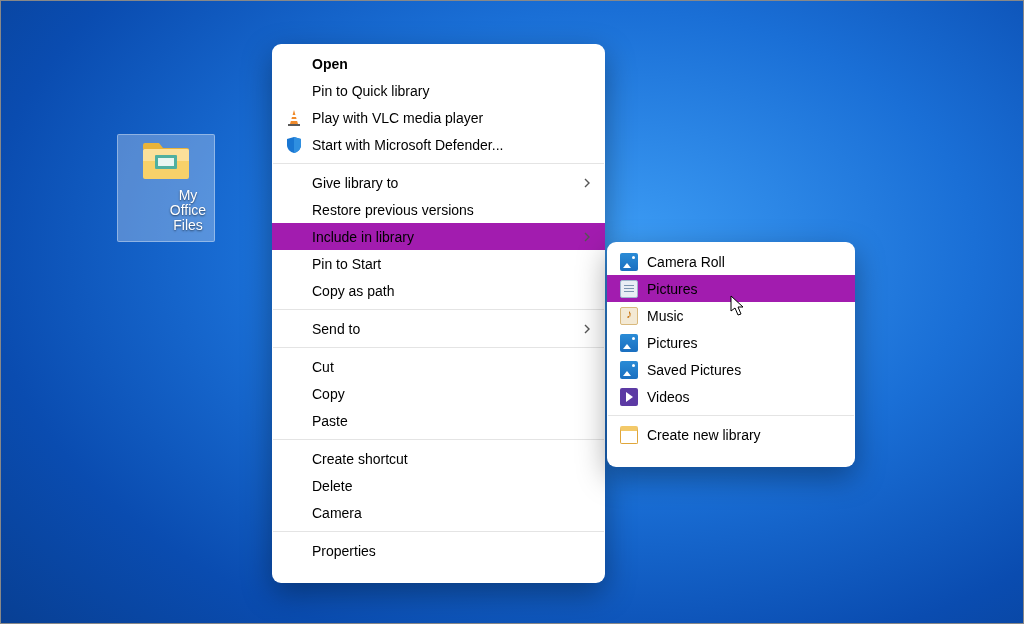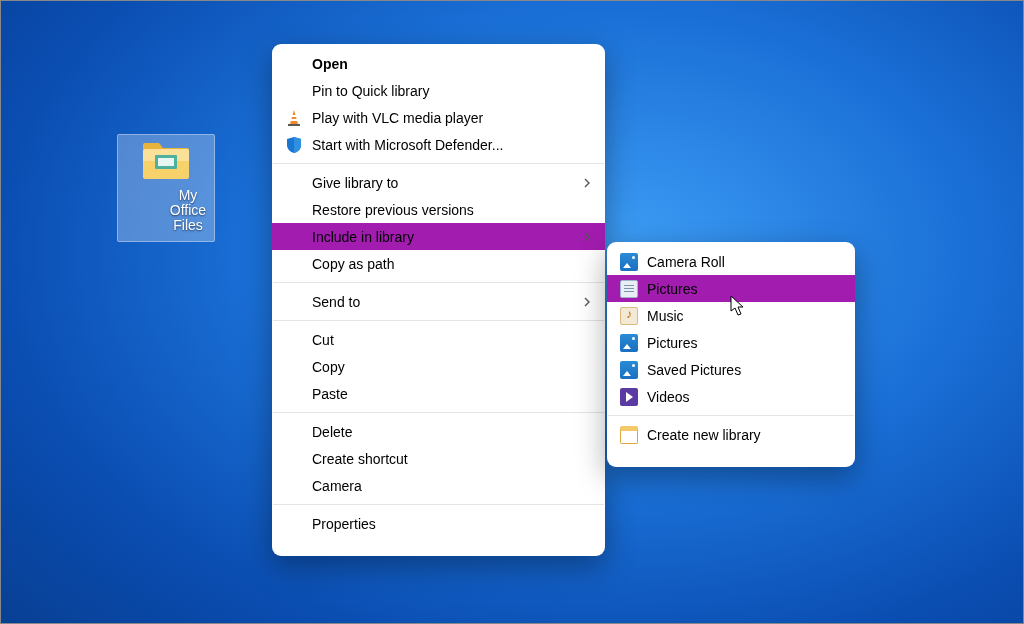--- a/index.html
+++ b/index.html
@@ -211,20 +211,24 @@
       <span class="icon-slot"></span>
       <span class="lbl">Include in library</span>
       <span class="arrow">
         <svg width="8" height="10" viewBox="0 0 8 10">
             <path d="M2 1 L6 5 L2 9" stroke="#555" stroke-width="1.4" fill="none"></path>
           </svg>
       </span>
     </div>
     <div class="item no-icon">
       <span class="icon-slot"></span>
+      <span class="lbl">Pin to Start</span>
+    </div>
+    <div class="item no-icon">
+      <span class="icon-slot"></span>
       <span class="lbl">Copy as path</span>
     </div>
 
     <div class="sep"></div>
 
     <div class="item no-icon">
       <span class="icon-slot"></span>
       <span class="lbl">Send to</span>
       <span class="arrow">
         <svg width="8" height="10" viewBox="0 0 8 10">
@@ -245,25 +249,25 @@
     </div>
     <div class="item no-icon">
       <span class="icon-slot"></span>
       <span class="lbl">Paste</span>
     </div>
 
     <div class="sep"></div>
 
     <div class="item no-icon">
       <span class="icon-slot"></span>
+      <span class="lbl">Create shortcut</span>
+    </div>
+    <div class="item no-icon">
+      <span class="icon-slot"></span>
       <span class="lbl">Delete</span>
-    </div>
-    <div class="item no-icon">
-      <span class="icon-slot"></span>
-      <span class="lbl">Create shortcut</span>
     </div>
     <div class="item no-icon">
       <span class="icon-slot"></span>
       <span class="lbl">Camera</span>
     </div>
 
     <div class="sep"></div>
 
     <div class="item no-icon">
       <span class="icon-slot"></span>

